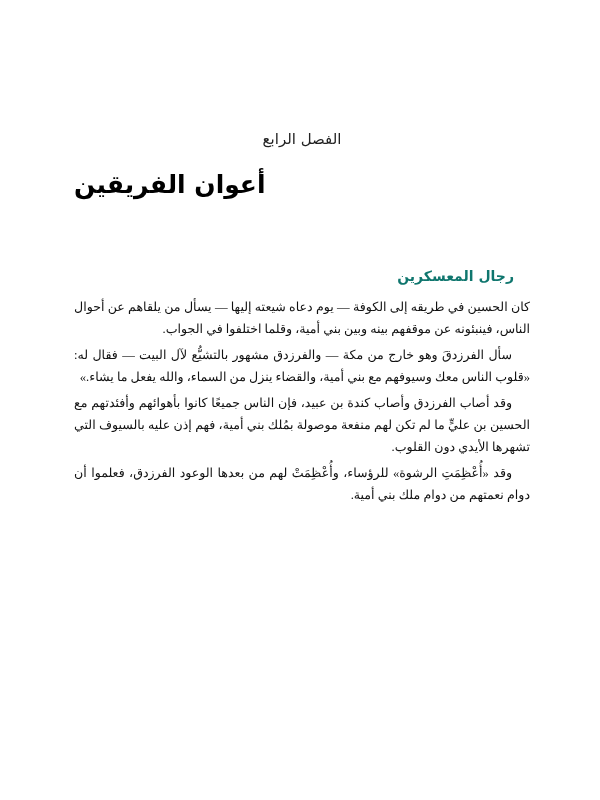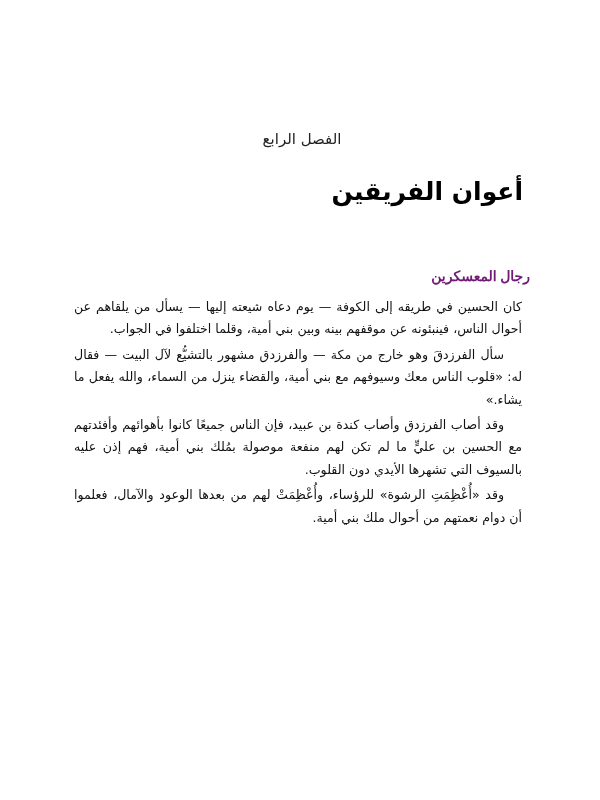--- a/index.html
+++ b/index.html
@@ -29,60 +29,60 @@
       right: 0;
       text-align: center;
       font-size: 15px;
       color: #222;
     }
     .chapter-title {
       position: absolute;
       top: 170px;
       left: 0;
       right: 0;
-      text-align: right;
+      text-align: left;
       font-size: 25px;
       font-weight: bold;
       color: #000;
-      margin: 7px;
+      margin: 0;
     }
     .section-heading {
       position: absolute;
       top: 268px;
-      right: 0;
+      right: 16px;
       font-size: 14px;
       font-weight: bold;
       margin: 0;
-      color: #701a75;
-      font-family: Liberation Serif, serif;
+      color: #0f766e;
     }
     .body-text {
       position: absolute;
       top: 296px;
       left: 0;
       right: 0;
       font-size: 12.6px;
       line-height: 22.4px;
       text-align: justify;
       text-align-last: right;
     }
     .body-text p {
-      margin: 0 8px 3px 0;
+      margin: 0 0 3px 0;
       text-indent: 18px;
+      font-family: Liberation Serif, serif;
     }
     .body-text p.first {
       text-indent: 0;
     }
   </style>
 </head>
 <body>
 
 <div class="page">
   <div class="chapter-label">الفصل الرابع</div>
   <h1 class="chapter-title">أعوان الفريقين</h1>
   <h2 class="section-heading">رجال المعسكرين</h2>
   <div class="body-text">
     <p class="first">كان الحسين في طريقه إلى الكوفة — يوم دعاه شيعته إليها — يسأل من يلقاهم عن أحوال الناس، فينبئونه عن موقفهم بينه وبين بني أمية، وقلما اختلفوا في الجواب.</p>
     <p>سأل الفرزدقَ وهو خارج من مكة — والفرزدق مشهور بالتشيُّع لآل البيت — فقال له: «قلوب الناس معك وسيوفهم مع بني أمية، والقضاء ينزل من السماء، والله يفعل ما يشاء.»</p>
     <p>وقد أصاب الفرزدق وأصاب كندة بن عبيد، فإن الناس جميعًا كانوا بأهوائهم وأفئدتهم مع الحسين بن عليٍّ ما لم تكن لهم منفعة موصولة بمُلك بني أمية، فهم إذن عليه بالسيوف التي تشهرها الأيدي دون القلوب.</p>
-    <p>وقد «أُعْظِمَتِ الرشوة» للرؤساء، وأُعْظِمَتْ لهم من بعدها الوعود والآمال، فعلموا أن دوام نعمتهم من أحوال ملك بني أمية.</p>
+    <p>وقد «أُعْظِمَتِ الرشوة» للرؤساء، وأُعْظِمَتْ لهم من بعدها الوعود الفرزدق، فعلموا أن دوام نعمتهم من دوام ملك بني أمية.</p>
   </div>
 </div>
 
 </body></html>

